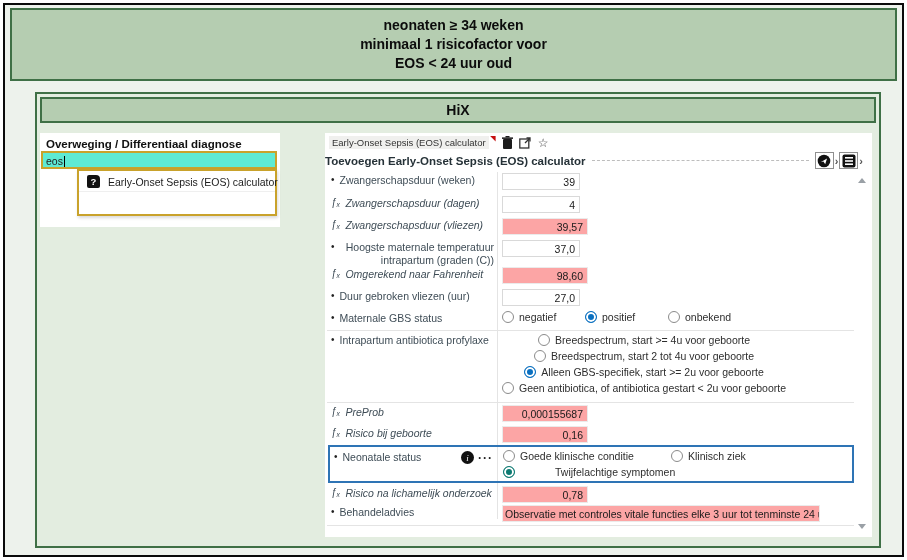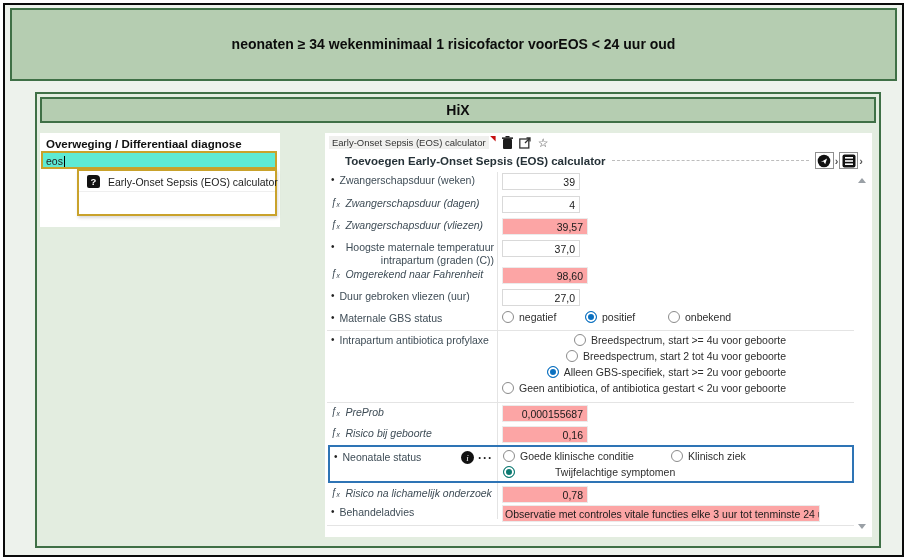--- a/index.html
+++ b/index.html
@@ -4,21 +4,21 @@
 <style>
   * { margin:0; padding:0; box-sizing:border-box; }
   html,body { background:#fff; }
   body { font-family:"Liberation Sans", sans-serif; }
   .stage { position:relative; width:907px; height:560px; background:#fff; overflow:hidden; }
   .frame { position:absolute; inset:3px; border:2px solid #0a0a0a; background:#edf2ec; }
 
   
   .banner { position:absolute; left:5px; top:3px; right:5px; height:73px;
             border:2px solid #3f7046; background:#b5cdb1;
-            display:flex; flex-direction:row; align-items:center; justify-content:center;
+            display:flex; flex-direction:column; align-items:center; justify-content:center;
             font-weight:bold; font-size:14px; line-height:19px; color:#0c0c0c; }
 
   
   .hix-window { position:absolute; left:30px; top:87px; width:846px; height:456px;
                 border:2px solid #3f7046; background:#e3ede0; }
   .hix-titlebar { margin:3px 3px 0 3px; height:26px; border:2px solid #3f7046; background:#b5cdb1;
                   text-align:center; font-weight:bold; font-size:14px; line-height:22px; color:#0c0c0c; }
 
   
   .left-panel { position:absolute; left:3px; top:39px; width:240px; height:94px; background:#fff; }
@@ -35,37 +35,37 @@
   .lp-item-label { font-size:10.5px; color:#1c1c1c; white-space:nowrap; }
 
   
   .form-panel { position:absolute; left:288px; top:39px; width:547px; height:404px; background:#fff; }
   .tab-row { position:absolute; left:4px; top:2px; height:15px; display:flex; align-items:center; gap:5px; }
   .tab-chip { font-size:9.5px; color:#333; background:#f0f0ee; padding:1px 3px; white-space:nowrap; }
   .red-mark { width:6px; height:6px; background:#c61010; clip-path:polygon(100% 0,100% 100%,0 0); margin-left:-4px; margin-top:-8px; }
   .ticon { width:13px; height:13px; display:inline-flex; align-items:center; justify-content:center; }
   .star { font-size:12px; color:#444; line-height:12px; }
 
-  .title-row { position:absolute; left:20px; top:17px; right:8px; height:21px; display:flex; align-items:center; }
+  .title-row { position:absolute; left:0; top:17px; right:8px; height:21px; display:flex; align-items:center; }
   .form-title { font-weight:bold; font-size:11.5px; color:#263238; white-space:nowrap; }
   .dash-fill { flex:1; border-top:1px dashed #bdbdbd; margin:0 6px; height:0; }
   .hbtn { width:19px; height:17px; border:1px solid #8f8f8f; background:#fff; display:inline-flex;
           align-items:center; justify-content:center; }
   .chev { font-size:11px; color:#555; margin:0 1px; font-weight:bold; }
 
   .vline { position:absolute; left:172px; top:39px; height:347px; width:1px; background:#e4e4e4; }
 
   .rows { position:absolute; left:2px; top:39px; right:18px; }
   .frow { display:flex; align-items:flex-start; }
   .lbl { flex:0 0 175px; display:flex; gap:5px; padding:2px 8px 0 4px; font-size:10.5px; color:#3e4c56; }
   .lbl .txt { line-height:12.5px;text-align:right; }
   .bullet { font-size:10px; color:#222; line-height:12px; }
   .fx { font-style:italic; font-size:10px; color:#3e4c56; line-height:12px; }
   .it { font-style:italic; }
-  .val { display:flex; align-items:flex-end; padding-top:1px; }
+  .val { display:flex; align-items:center; padding-top:1px; }
   .box { height:17px; font-size:10.5px; line-height:15px; color:#1a1a1a; text-align:right; padding:1px 4px 0 2px; }
   .inp { width:78px; background:#fff; border:1px solid #d9d9d9; }
   .ro  { width:86px; background:#fca5a5; border:1px solid #ebebeb; }
   .wide { width:318px; text-align:left; white-space:nowrap; overflow:hidden; }
 
   .h23{height:23px}.h22{height:22px}.h27{height:27px}.h19{height:19px}.h21{height:21px}.h20{height:20px}
   .hsep { height:1px; background:#e4e4e4; margin:1px 0; }
 
   .opt { display:inline-flex; align-items:center; gap:5px; font-size:10.5px; color:#2e2e2e; white-space:nowrap; }
   .w83 { width:83px; }

